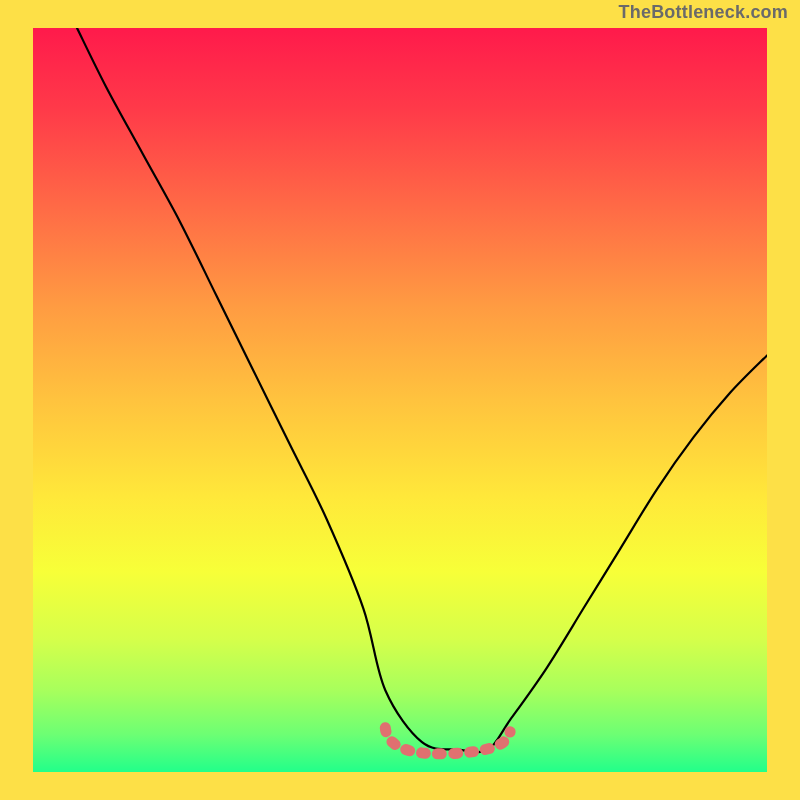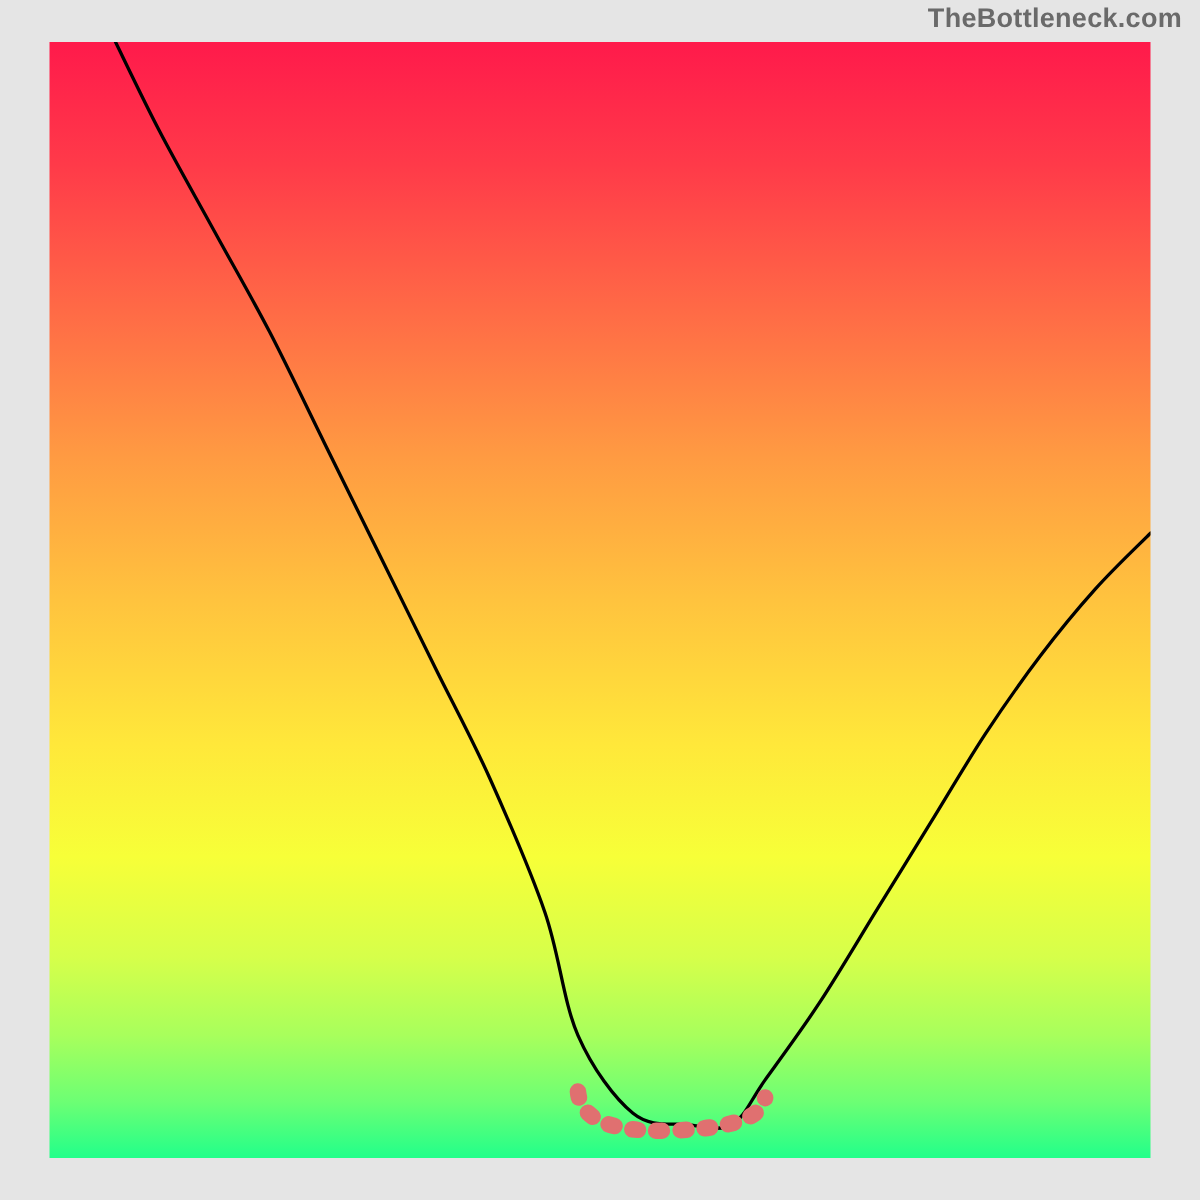--- a/index.html
+++ b/index.html
@@ -8,21 +8,21 @@
     width: 800px;
     height: 800px;
     background: #000;
     overflow: hidden;
     font-family: Arial, Helvetica, sans-serif;
   }
   .frame {
     position: relative;
     width: 800px;
     height: 800px;
-    background: #e5e5e5;
+    background: #fde047;
   }
   .watermark {
     position: absolute;
     top: 2px;
     right: 12px;
     color: #6a6a6a;
     font-size: 18px;
     font-weight: 600;
     letter-spacing: 0.2px;
     z-index: 5;

